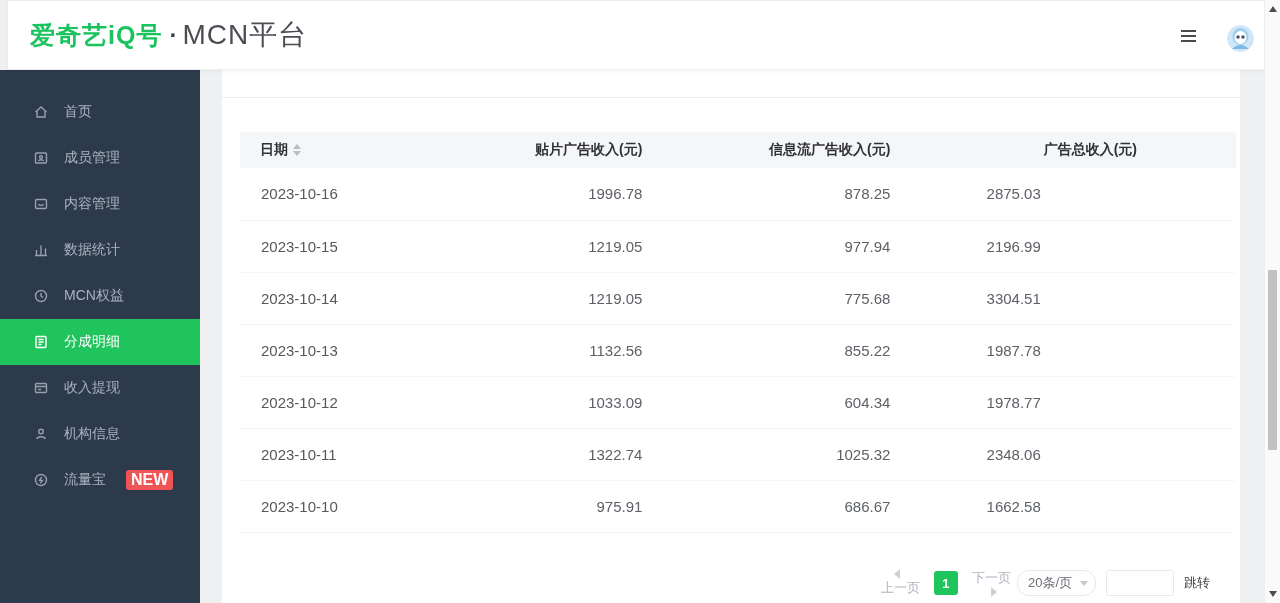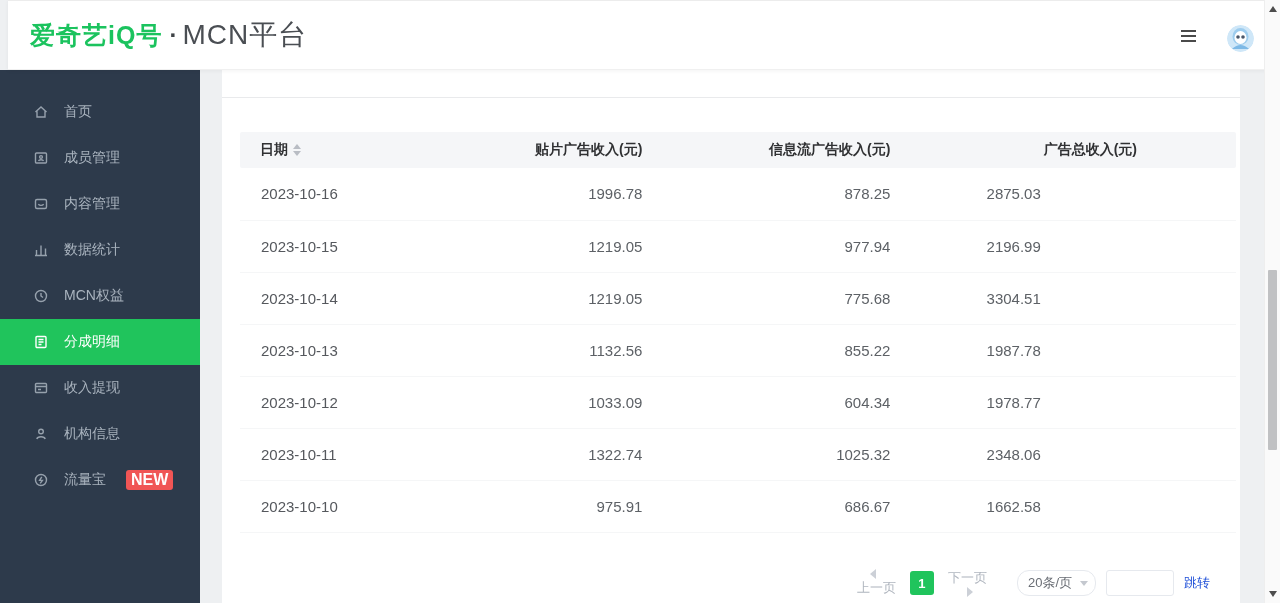--- a/index.html
+++ b/index.html
@@ -77,28 +77,28 @@
   .pg-arrow.left{border-right:6px solid #ccd0d7;margin-right:6px;}
   .pg-arrow.right{border-left:6px solid #ccd0d7;margin-left:6px;}
   .pg-btn{display:flex;align-items:center;cursor:pointer;padding:0 6px;flex-direction:column;}
   .pg-current{
     width:24px;height:24px;background:var(--accent);color:#fff;border-radius:3px;
     display:flex;align-items:center;justify-content:center;font-size:13px;font-weight:bold;
     margin:0 8px;cursor:pointer;
   }
   .pg-size{
     display:flex;align-items:center;border:1px solid #e6e9ee;border-radius:12px;height:26px;
-    padding:0 7px 0 10px;margin:0 10px 0 24px;color:#6a6e75;cursor:pointer;background:#fff;
+    padding:0 7px 0 10px;margin:0 10px 0 0;color:#6a6e75;cursor:pointer;background:#fff;
   }
   .caret-down{width:0;height:0;border-left:4px solid transparent;border-right:4px solid transparent;border-top:5px solid #c4c8cf;margin-left:8px;}
   .pg-jump-input{
     width:68px;height:26px;border:1px solid #e6e9ee;border-radius:3px;background:#fff;
     margin-right:10px;outline:none;padding:0 6px;font-size:13px;color:#666;
   }
-  .pg-jump-label{color:#1d4ed8;cursor:pointer;}
+  .pg-jump-label{color:#404040;cursor:pointer;}
   
   .scrollbar{position:absolute;right:0;top:0;width:16px;height:603px;background:#fafafa;border-left:1px solid #eeeeee;z-index:10;}
   .sb-btn{position:absolute;left:4px;width:0;height:0;border-left:4px solid transparent;border-right:4px solid transparent;cursor:pointer;}
   .sb-up{top:6px;border-bottom:6px solid #4d4d4d;}
   .sb-down{bottom:6px;border-top:6px solid #4d4d4d;}
   .sb-thumb{position:absolute;top:270px;left:3px;width:9px;height:180px;background:#c0c1c3;border-radius:1px;cursor:pointer;}
 </style>
 </head>
 <body>
 

